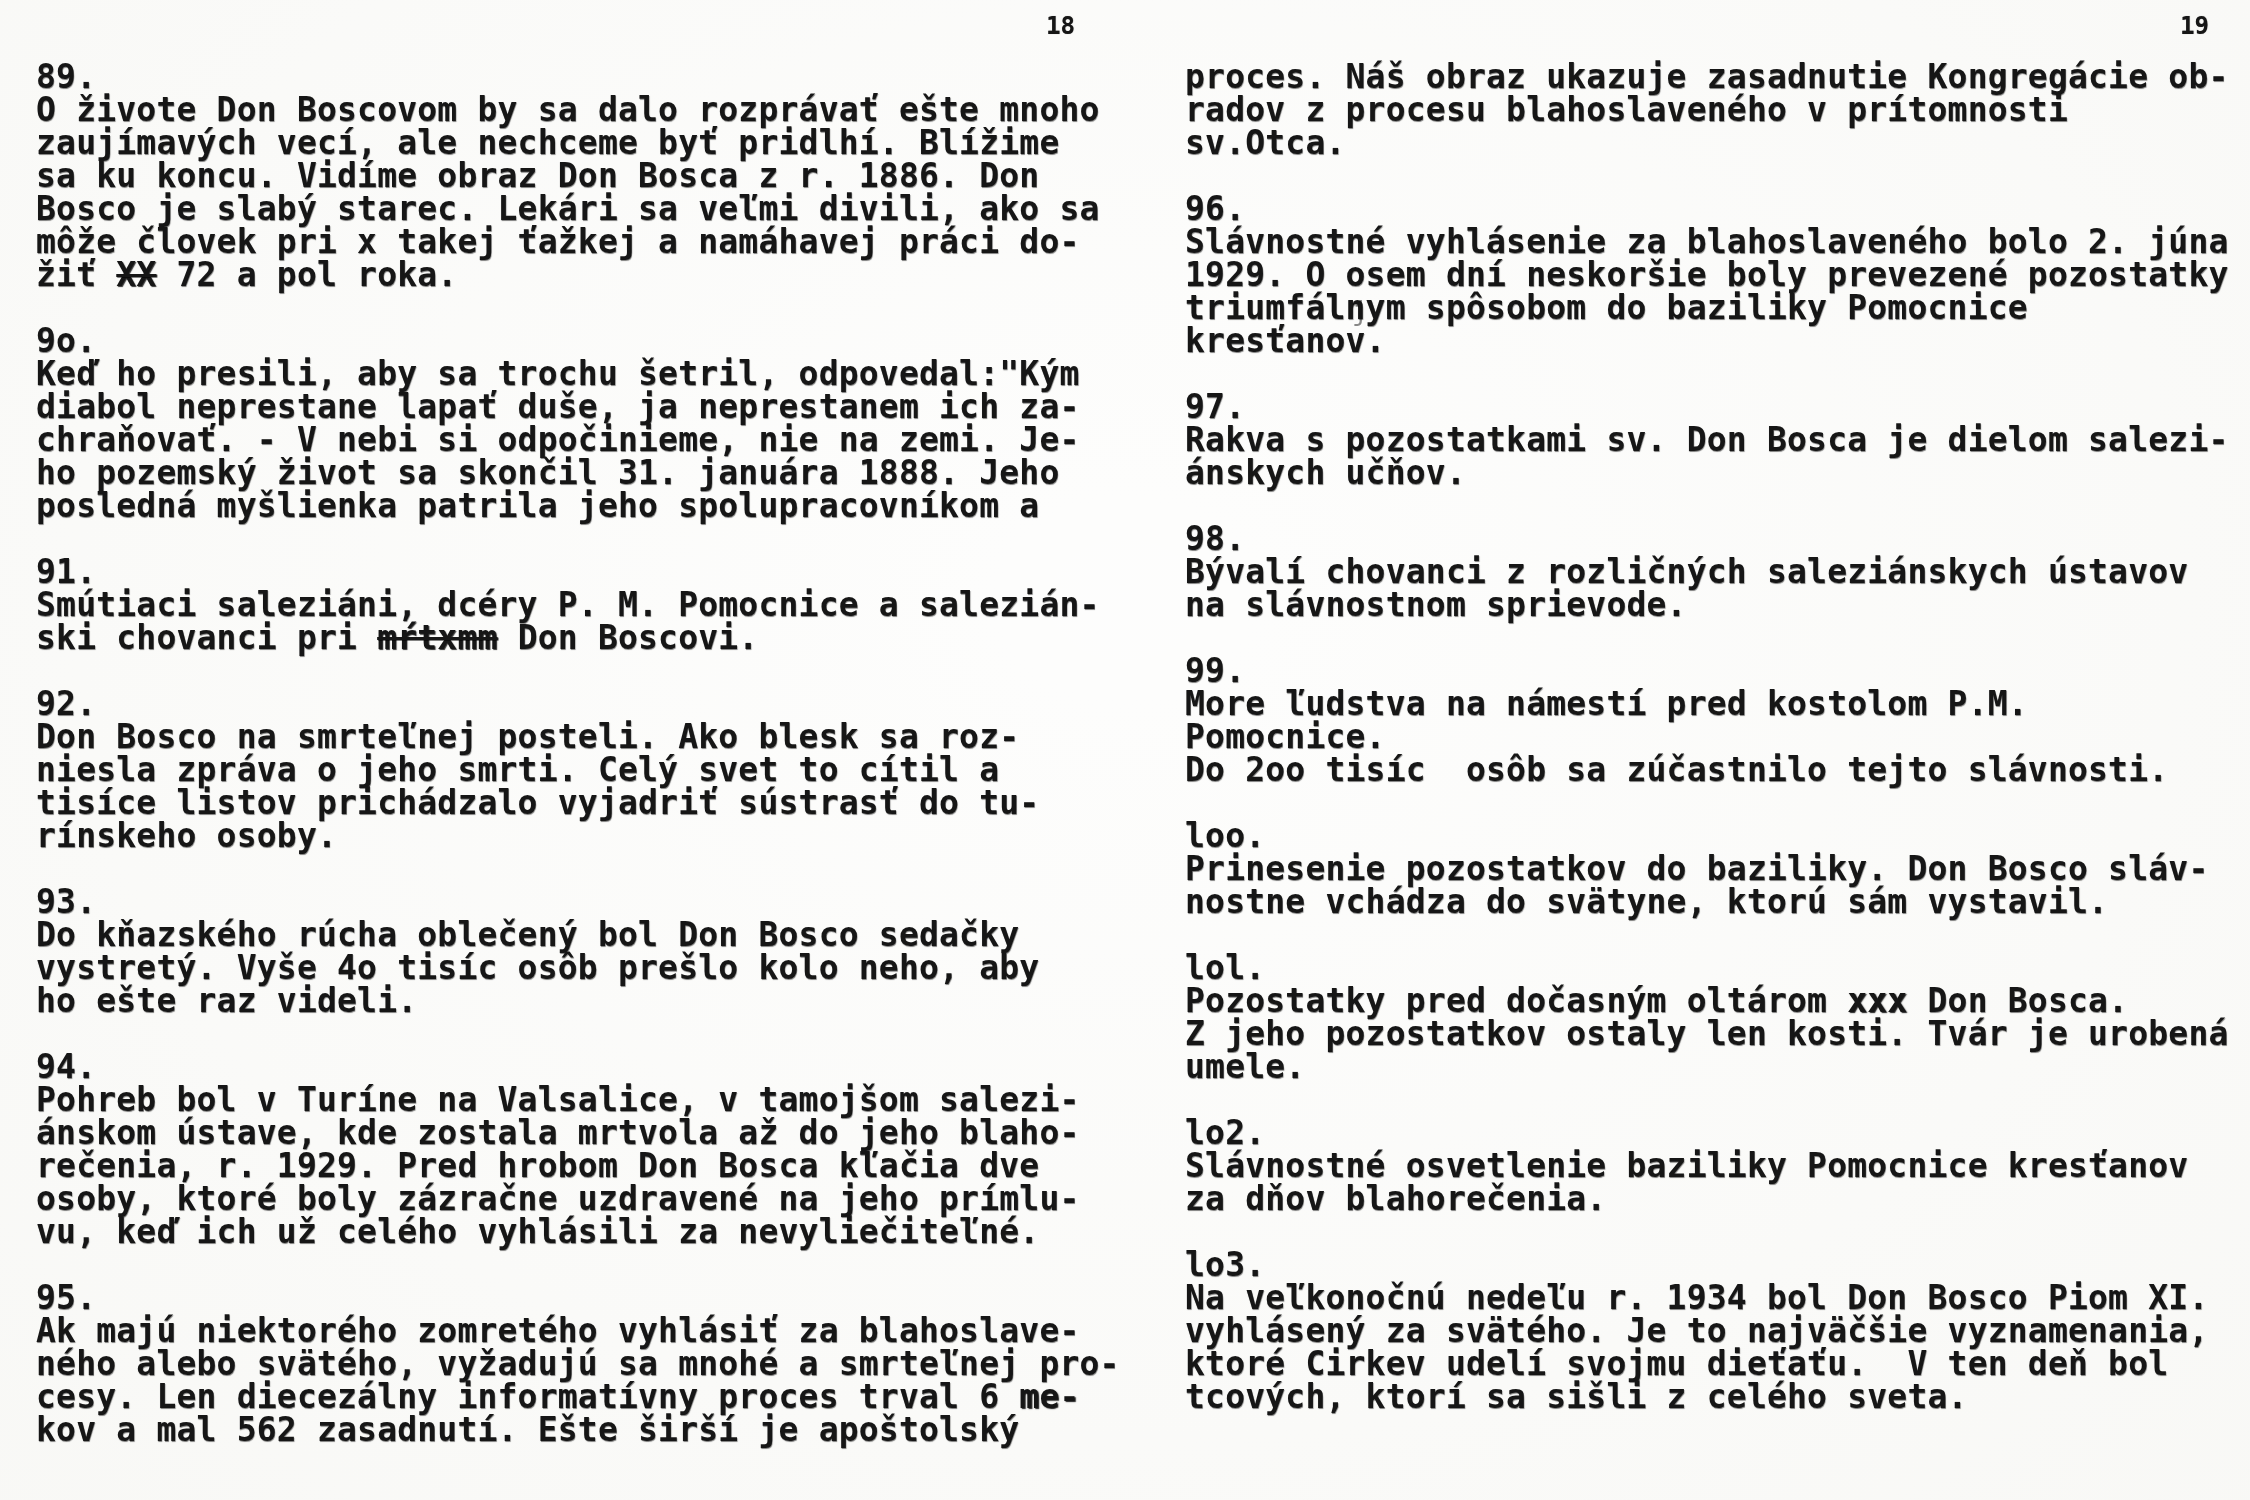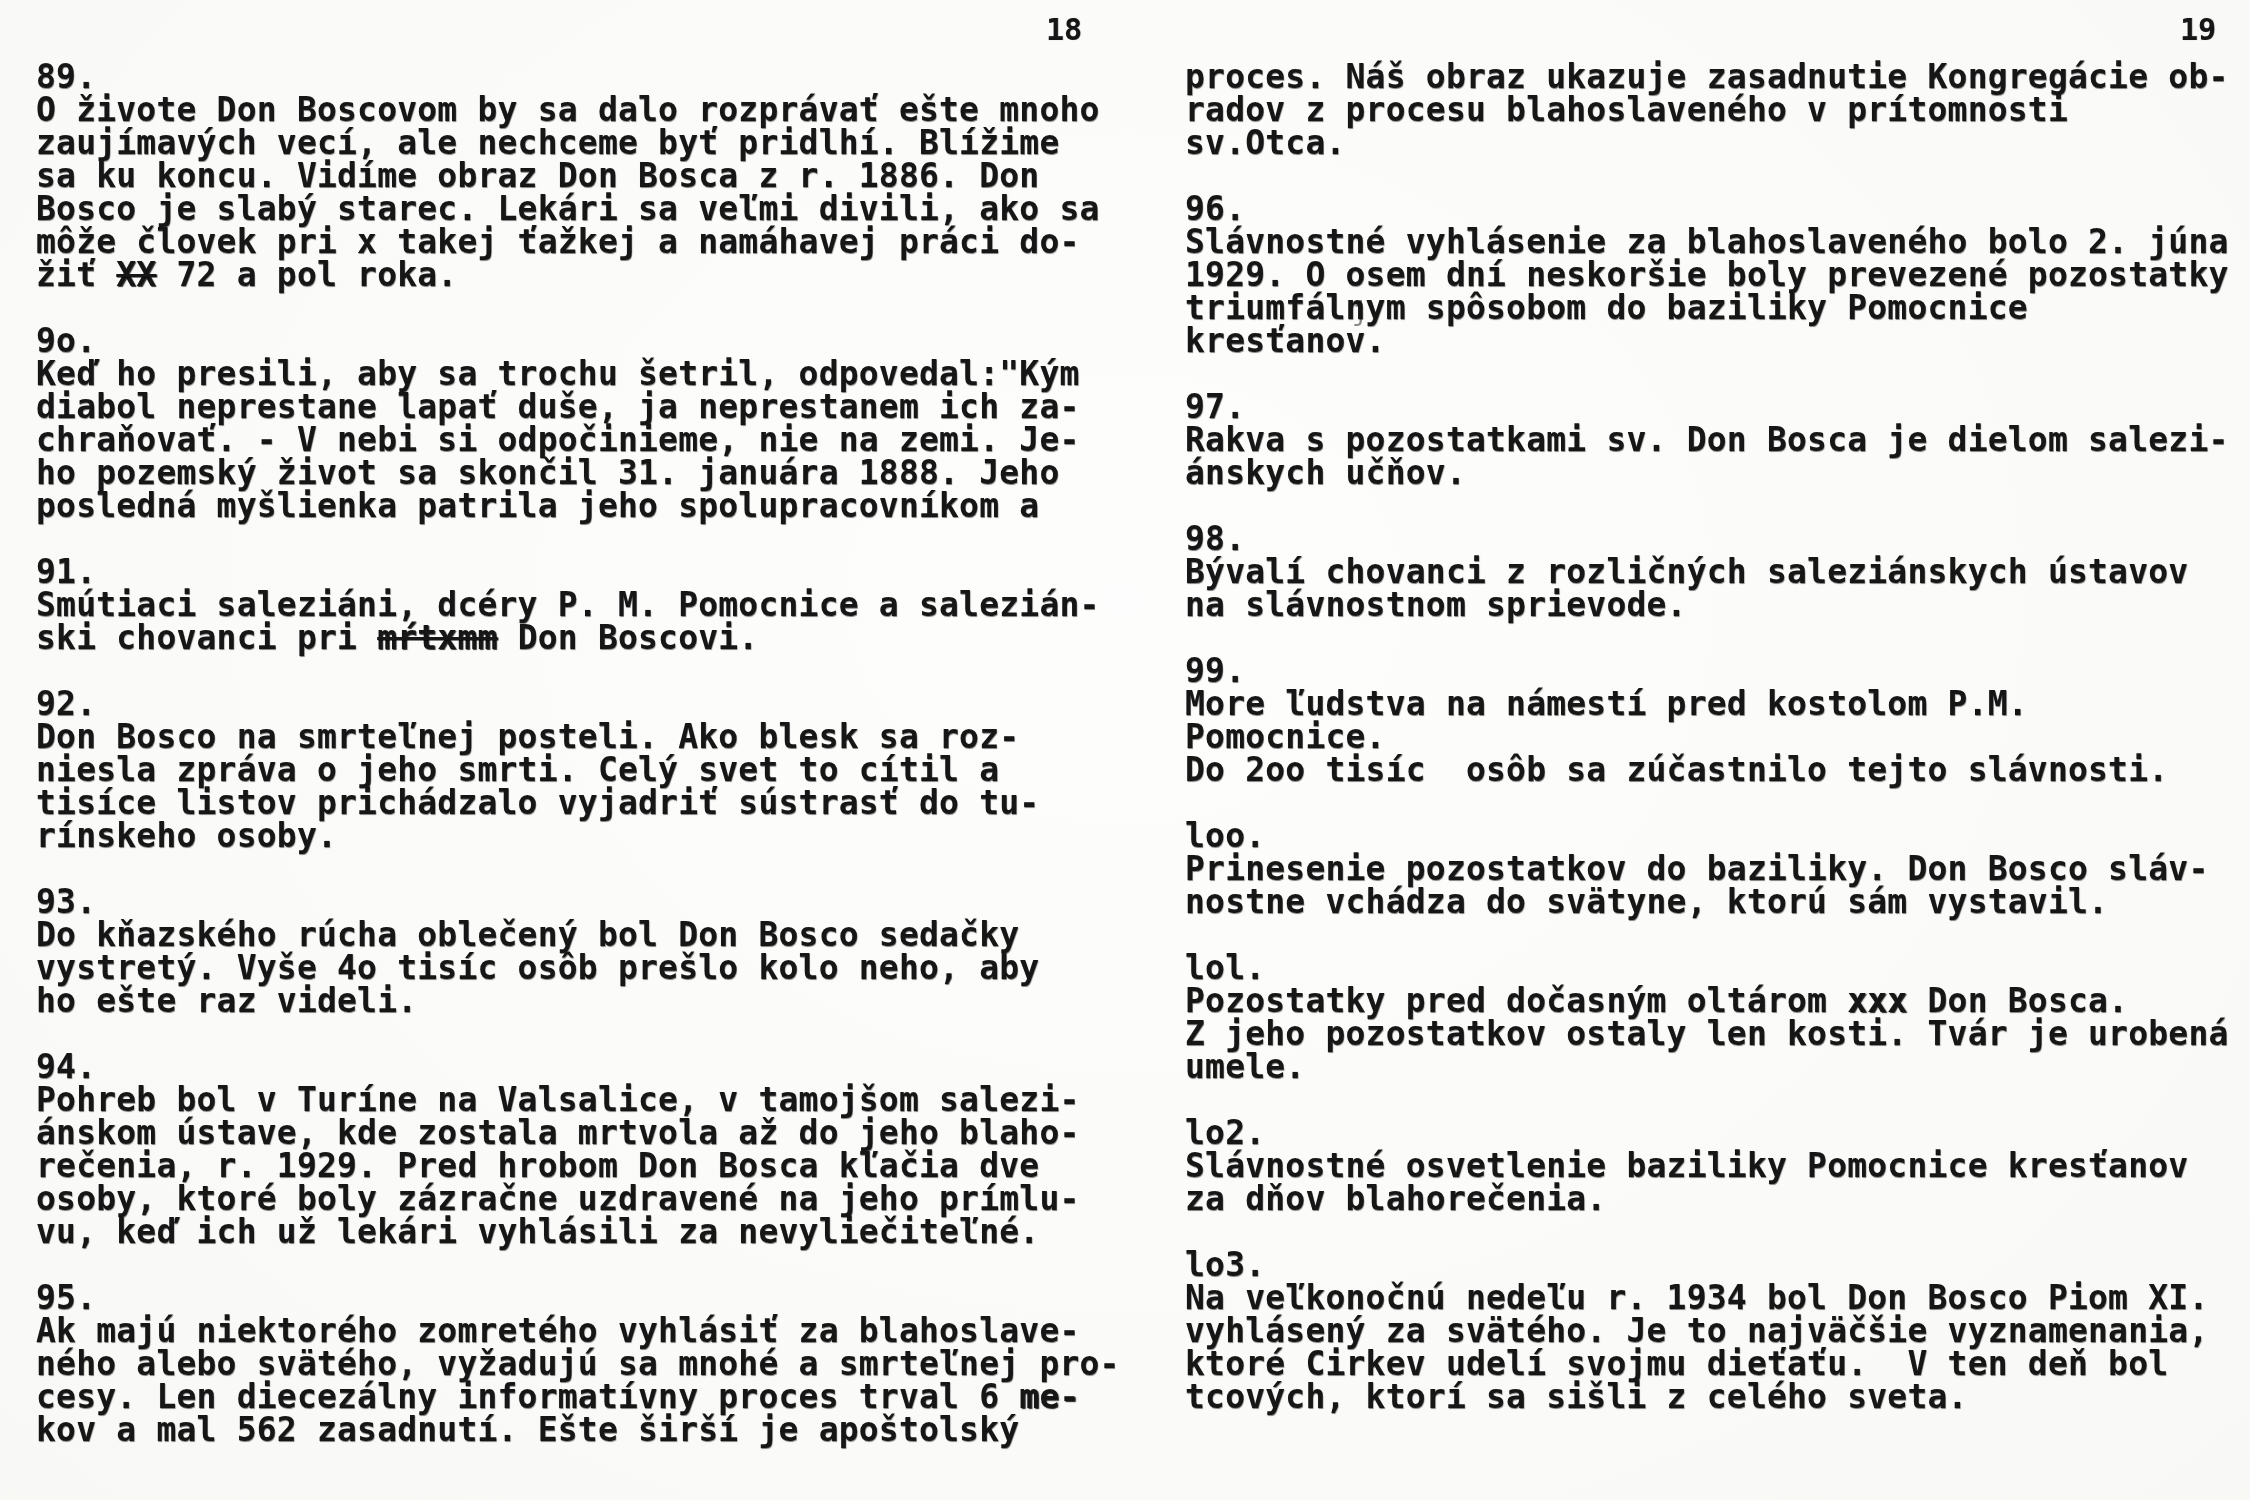--- a/index.html
+++ b/index.html
@@ -12,21 +12,21 @@
     overflow:hidden;
   }
   .page{
     position:absolute;inset:0;
     background:
       radial-gradient(ellipse at 50% 40%, rgba(255,255,255,0.6), rgba(240,240,236,0.25)),
       #fbfbf9;
   }
   .page-number{
     position:absolute;top:12px;
-    font-size:30px;font-weight:700;
+    font-size:24px;font-weight:700;
     text-shadow:0.4px 0.4px 0.7px rgba(15,15,15,0.55);
   }
   .page-number.pn-left{left:1046px;}
   .page-number.pn-right{left:2180px;}
   .columns{
     display:flex;
     padding:52px 0 0 36px;
     gap:54px;
     align-items:flex-start;
   }
@@ -100,21 +100,21 @@
           <div class="line">Do kňazského rúcha oblečený bol Don Bosco sedačky</div>
           <div class="line">vystretý. Vyše 4o tisíc osôb prešlo kolo neho, aby</div>
           <div class="line">ho ešte raz videli.</div>
         </div>
         <div class="section">
           <div class="sec-num">94.</div>
           <div class="line">Pohreb bol v Turíne na Valsalice, v tamojšom salezi-</div>
           <div class="line">ánskom ústave, kde zostala mrtvola až do jeho blaho-</div>
           <div class="line">rečenia, r. 1929. Pred hrobom Don Bosca kľačia dve</div>
           <div class="line">osoby, ktoré boly zázračne uzdravené na jeho prímlu-</div>
-          <div class="line">vu, keď ich už lekári vyhlásili za nevyliečiteľné.</div>
+          <div class="line">vu, keď ich už celého vyhlásili za nevyliečiteľné.</div>
         </div>
         <div class="section">
           <div class="sec-num">95.</div>
           <div class="line">Ak majú niektorého zomretého vyhlásiť za blahoslave-</div>
           <div class="line">ného alebo svätého, vyžadujú sa mnohé a smrteľnej pro-</div>
           <div class="line">cesy. Len diecezálny informatívny proces trval 6 <b class="ov">me-</b></div>
           <div class="line">kov a mal 562 zasadnutí. Ešte širší je apoštolský</div>
         </div>
       </div>
     <div class="column right" id="col-right">

